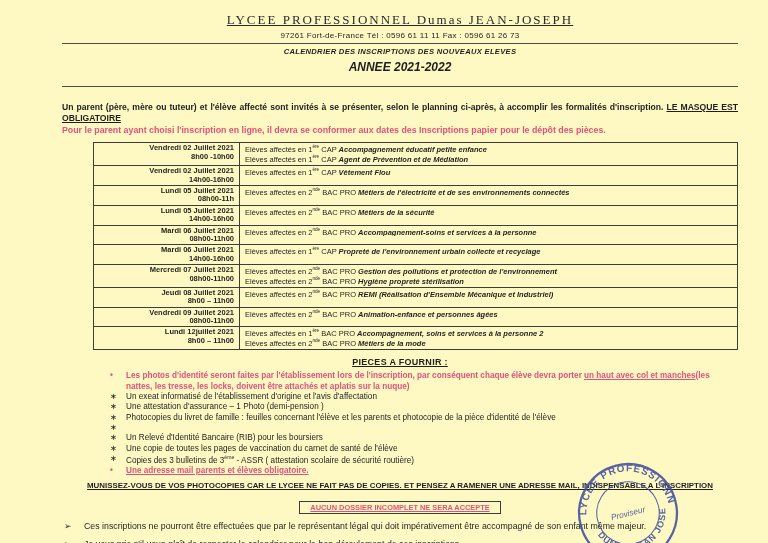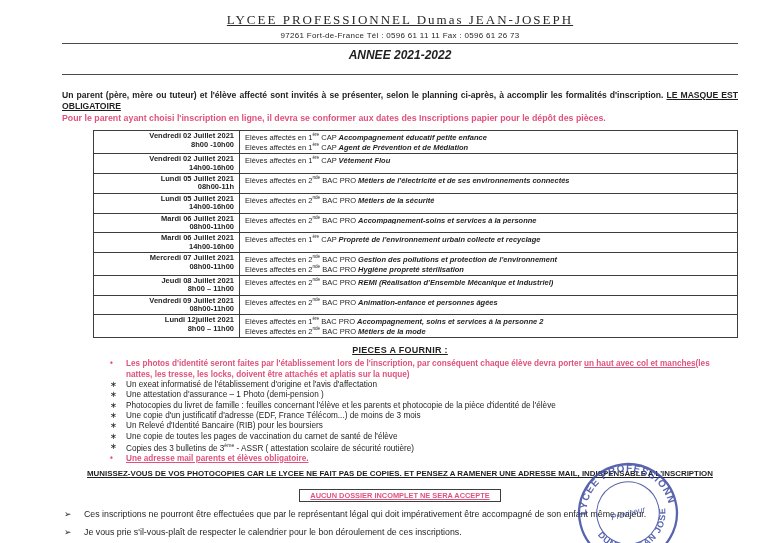--- a/index.html
+++ b/index.html
@@ -1,20 +1,20 @@
 <!DOCTYPE html>
 <html style="--accent: #e0527d; --stamp: #3b4a9e;"><head>
 <meta charset="utf-8">
 <style>
   * { margin:0; padding:0; box-sizing:border-box; }
   html,body { background:#e9e9e7; }
   body { font-family:"Liberation Sans", sans-serif; }
   .page {
     position:relative; width:768px; height:543px; margin:0 auto;
-    background:#ffffff; color:#1f1f1f; overflow:hidden;
+    background:#fef9c3; color:#1f1f1f; overflow:hidden;
     padding:12px 30px 0 62px;
   }
   .u { text-decoration:underline; }
   .rule { border-top:1px solid #4a4a4a; }
 
   
   .school-name { text-align:center; font-family:"Liberation Serif", serif; font-size:13px; letter-spacing:2px; color:#2a2a2a; text-decoration:underline; }
   .address { text-align:center; font-size:8px; margin-top:3px; letter-spacing:.3px; }
   .rule-1 { margin-top:3px; }
   .doc-title { text-align:center; font-size:7.6px; font-style:italic; font-weight:bold; margin-top:3px; letter-spacing:.3px; }
@@ -53,20 +53,21 @@
   .stamp { position:absolute; right:88px; bottom:-22px; width:104px; height:104px; transform:rotate(-14deg); opacity:.85; }
 </style>
 </head>
 <body>
 
 <div class="page">
 
   <div class="school-name">LYCEE PROFESSIONNEL Dumas JEAN-JOSEPH</div>
   <div class="address">97261 Fort-de-France Tél : 0596 61 11 11 Fax : 0596 61 26 73</div>
   <div class="rule rule-1"></div>
+  <div class="doc-title">CALENDRIER DES INSCRIPTIONS DES NOUVEAUX ELEVES</div>
   <div class="year">ANNEE 2021-2022</div>
   <div class="rule"></div>
 
   <p class="intro"><span>Un parent (père, mère ou tuteur) et l'élève affecté sont invités à se présenter, selon le planning ci-après, à accomplir les formalités d'inscription. </span><span class="u">LE MASQUE EST OBLIGATOIRE</span></p>
 
   <p class="notice">Pour le parent ayant choisi l'inscription en ligne, il devra se conformer aux dates des Inscriptions papier pour le dépôt des pièces.</p>
 
   <table class="schedule">
     <tbody>
         <tr>
@@ -178,21 +179,20 @@
       <div class="p-item">
         <span class="marker">∗</span>
         <span class="p-text"><span>Une attestation d'assurance  –  1 Photo (demi-pension )</span></span>
       </div>
       <div class="p-item">
         <span class="marker">∗</span>
         <span class="p-text"><span>Photocopies du livret de famille : feuilles concernant l'élève et les parents et photocopie de la pièce d'identité de l'élève</span></span>
       </div>
       <div class="p-item">
         <span class="marker">∗</span>
-        <span class="p-text"><span>Une copie d'un justificatif d'adresse (EDF, France Télécom...) de moins de 3 mois</span></span>
       </div>
       <div class="p-item">
         <span class="marker">∗</span>
         <span class="p-text"><span>Un Relevé d'Identité Bancaire (RIB) pour les boursiers</span></span>
       </div>
       <div class="p-item">
         <span class="marker">∗</span>
         <span class="p-text"><span>Une copie de toutes les pages de vaccination du carnet de santé de l'élève</span></span>
       </div>
       <div class="p-item">

